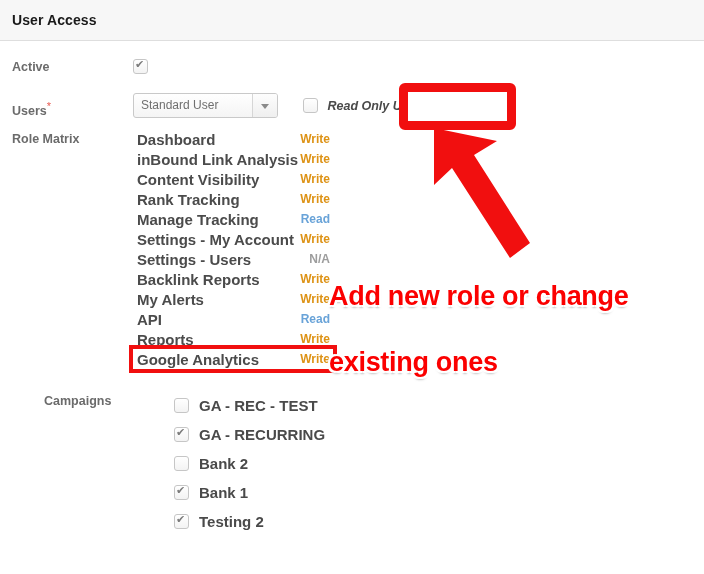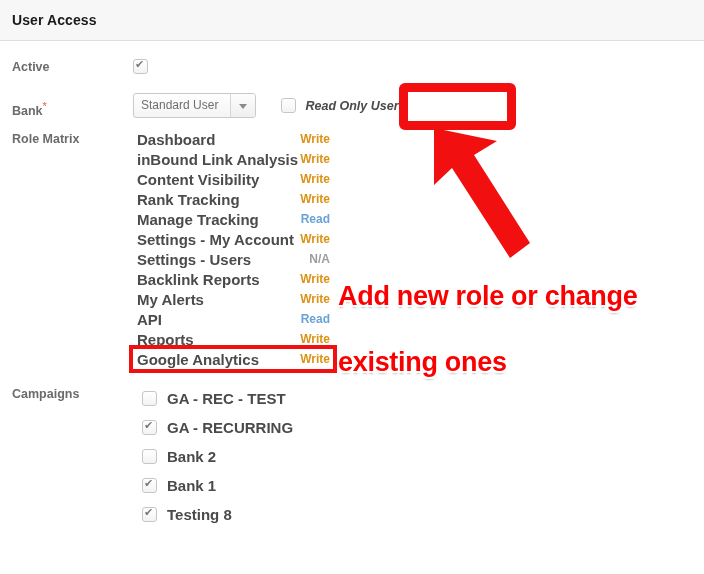--- a/index.html
+++ b/index.html
@@ -84,21 +84,21 @@
   .row-role { margin-bottom: 11px; }
   .row-role .form-label { padding-top: 7px; }
   .req-star {
     color: #e8584f;
     font-size: 11px;
     font-weight: normal;
     vertical-align: super;
   }
   .select-wrap {
     display: inline-flex;
-    width: 123px;
+    width: 145px;
     height: 25px;
     border: 1px solid #c9c9c9;
     border-radius: 3px;
     background: linear-gradient(#ffffff, #f4f4f4);
     box-sizing: border-box;
     vertical-align: middle;
     overflow: hidden;
   }
   .select-value {
     flex: 1;
@@ -190,21 +190,21 @@
   .perm-NA    { color: #9d9d9d; }
 
   .matrix-row.highlighted {
     outline: 4px solid #f10f0f;
     background: #ffffff;
     position: relative;
     z-index: 5;
   }
 
   
-  .row-campaigns { margin-top: 15px; }
+  .row-campaigns { margin-top: 22px; padding-left: 32px; }
   .row-campaigns .form-label { padding-top: 3px; }
   .campaign-item {
     display: flex;
     align-items: center;
     height: 29px;
     padding-left: 9px;
   }
   .campaign-label {
     font-size: 15px;
     font-weight: bold;
@@ -246,21 +246,21 @@
   .arrow-svg {
     position: absolute;
     left: 0; top: 0;
     width: 704px;
     height: 574px;
     z-index: 8;
     pointer-events: none;
   }
   .annotation-text {
     position: absolute;
-    left: 338px;
+    left: 329px;
     top: 247px;
     z-index: 12;
     font-family: "Liberation Sans", sans-serif;
     font-size: 27px;
     font-weight: bold;
     color: #fb0000;
     line-height: 33px;
     letter-spacing: -0.3px;
     -webkit-text-stroke: 1.5px #ffffff;
     paint-order: stroke fill;
@@ -284,21 +284,21 @@
 
   <div class="form-row row-active">
     <div class="form-label">Active</div>
     <div class="form-field">
       <span class="cb checked"></span>
     </div>
   </div>
 
   <div class="form-row row-role">
     <div class="form-label">
-      <span>Bank</span><span class="req-star">*</span>
+      <span>Users</span><span class="req-star">*</span>
     </div>
     <div class="form-field">
       <span class="select-wrap">
         <span class="select-value">Standard User</span>
         <span class="select-arrow"></span>
       </span>
       <span class="readonly-box">
         <span class="cb"></span>
         <span class="readonly-label">Read Only User</span>
       </span>
@@ -385,21 +385,21 @@
           </div>
           <div class="campaign-item">
             <span class="cb checked"></span>
             <span class="campaign-label">
               <span>Bank 1</span>
             </span>
           </div>
           <div class="campaign-item">
             <span class="cb checked"></span>
             <span class="campaign-label">
-              <span>Testing 8</span>
+              <span>Testing 2</span>
             </span>
           </div>
         </div>
     </div>
   </div>
 </div>
 
 <div class="callout-box-inner"></div>
 <button class="add-role-btn">Add New Role</button>
 

